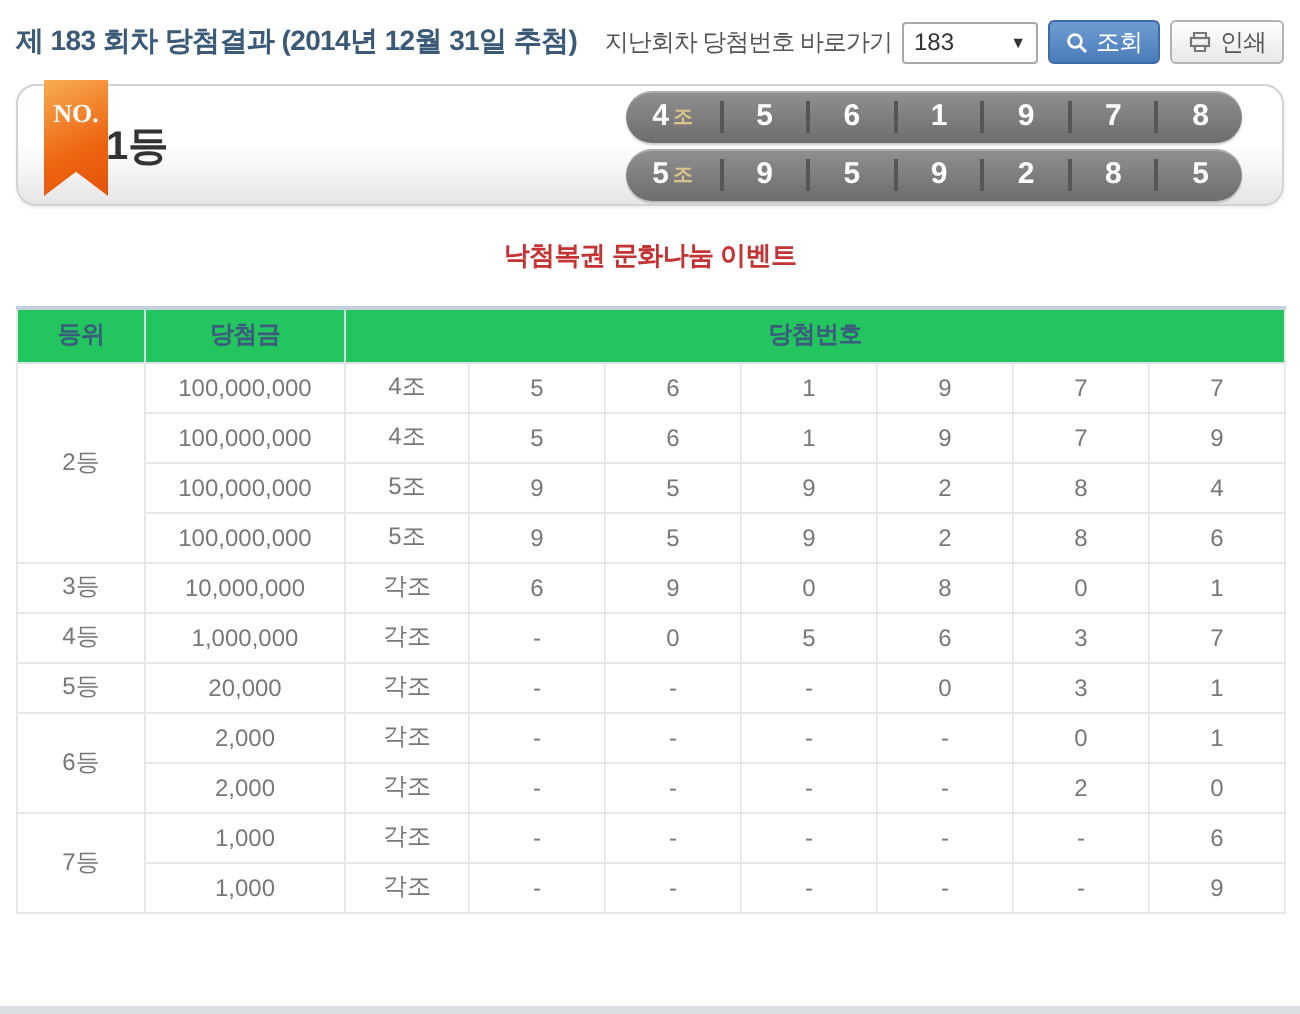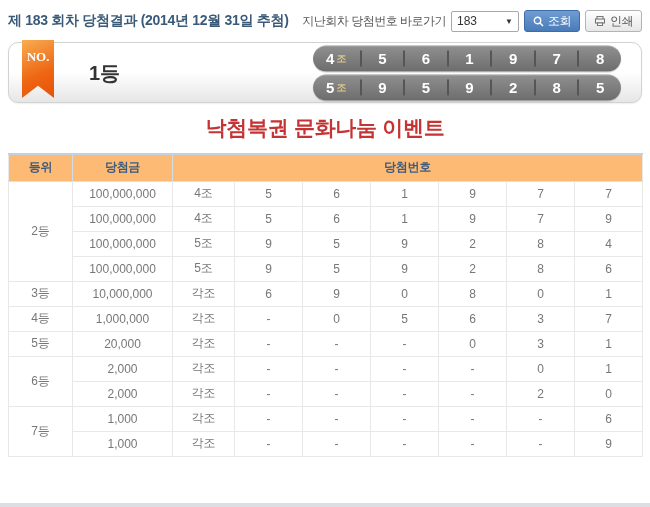--- a/index.html
+++ b/index.html
@@ -43,21 +43,21 @@
   }
   .ribbon {
     position: absolute; left: 13px; top: -3px; width: 32px; height: 58px;
     background: linear-gradient(155deg, #f8ad52 0%, #ee6512 60%, #e4530a 100%);
     clip-path: polygon(0 0, 100% 0, 100% 100%, 50% 79%, 0 100%);
     color: #fff; font-weight: bold; font-size: 13px; text-align: center;
     padding-top: 9px;
     font-family: Liberation Serif, serif;
   }
   .banner-rank {
-    position: absolute; left: 80px; top: 50%; transform: translateY(-50%);
+    position: absolute; left: 44px; top: 50%; transform: translateY(-50%);
     font-size: 20px; font-weight: bold; color: #333;
   }
   .banner-prize {
     position: absolute; left: 112px; top: 50%; transform: translateY(-50%);
     font-size: 20px; font-weight: bold; color: #444; white-space: nowrap;
   }
   .banner-prize .hl { color: #e8550e; }
   .banner-prize .x  { margin: 0 7px; }
 
   .pills {
@@ -71,31 +71,31 @@
     box-shadow: inset 0 1px 0 rgba(255,255,255,0.25), 0 1px 1px rgba(0,0,0,0.2);
   }
   .pill-cell { flex: 1; display: flex; align-items: center; justify-content: center;
                color: #fff; font-size: 15px; font-weight: bold; }
   .pill-cell.jo { flex: 1.12; }
   .jo-suffix { color: #d9c48c; font-size: 10px; margin-left: 2px; font-weight: bold; }
   .pill-sep { width: 2px; background: #565656; margin: 5px 0; flex: none; }
 
   
   .event { text-align: center; margin-top: 13px; }
-  .event-red { color: #c53434; font-weight: bold; font-size: 21px; line-height: 24px; letter-spacing: -0.3px; }
+  .event-red { color: #c53434; font-weight: bold; font-size: 13px; line-height: 24px; letter-spacing: -0.3px; }
   .event-join { color: #555; font-size: 15px; margin-top: 12px; letter-spacing: -0.3px; }
 
   
   .result-table {
     width: 634px; margin: 13px 8px 0 8px;
     border-collapse: collapse; table-layout: fixed;
     border-left: 1px solid #e8e8e8; border-right: 1px solid #e8e8e8;
   }
   .result-table thead th {
-    background: #fdba74; color: #3c5b7e; font-size: 12px; font-weight: bold;
+    background: #22c55e; color: #3c5b7e; font-size: 12px; font-weight: bold;
     height: 27px; border-top: 2px solid #c3d1de; border-bottom: 1px solid #dbe2e9;
     border-right: 1px solid #d2dce5; letter-spacing: -0.3px;
   }
   .result-table thead th:last-child { border-right: none; }
   .result-table tbody td {
     height: 25px; border: 1px solid #e8e8e8;
     color: #777; font-size: 12px; text-align: center; background: #fff;
   }
   .footer-strip {
     position: absolute; left: 0; bottom: 0; width: 650px; height: 4px;

